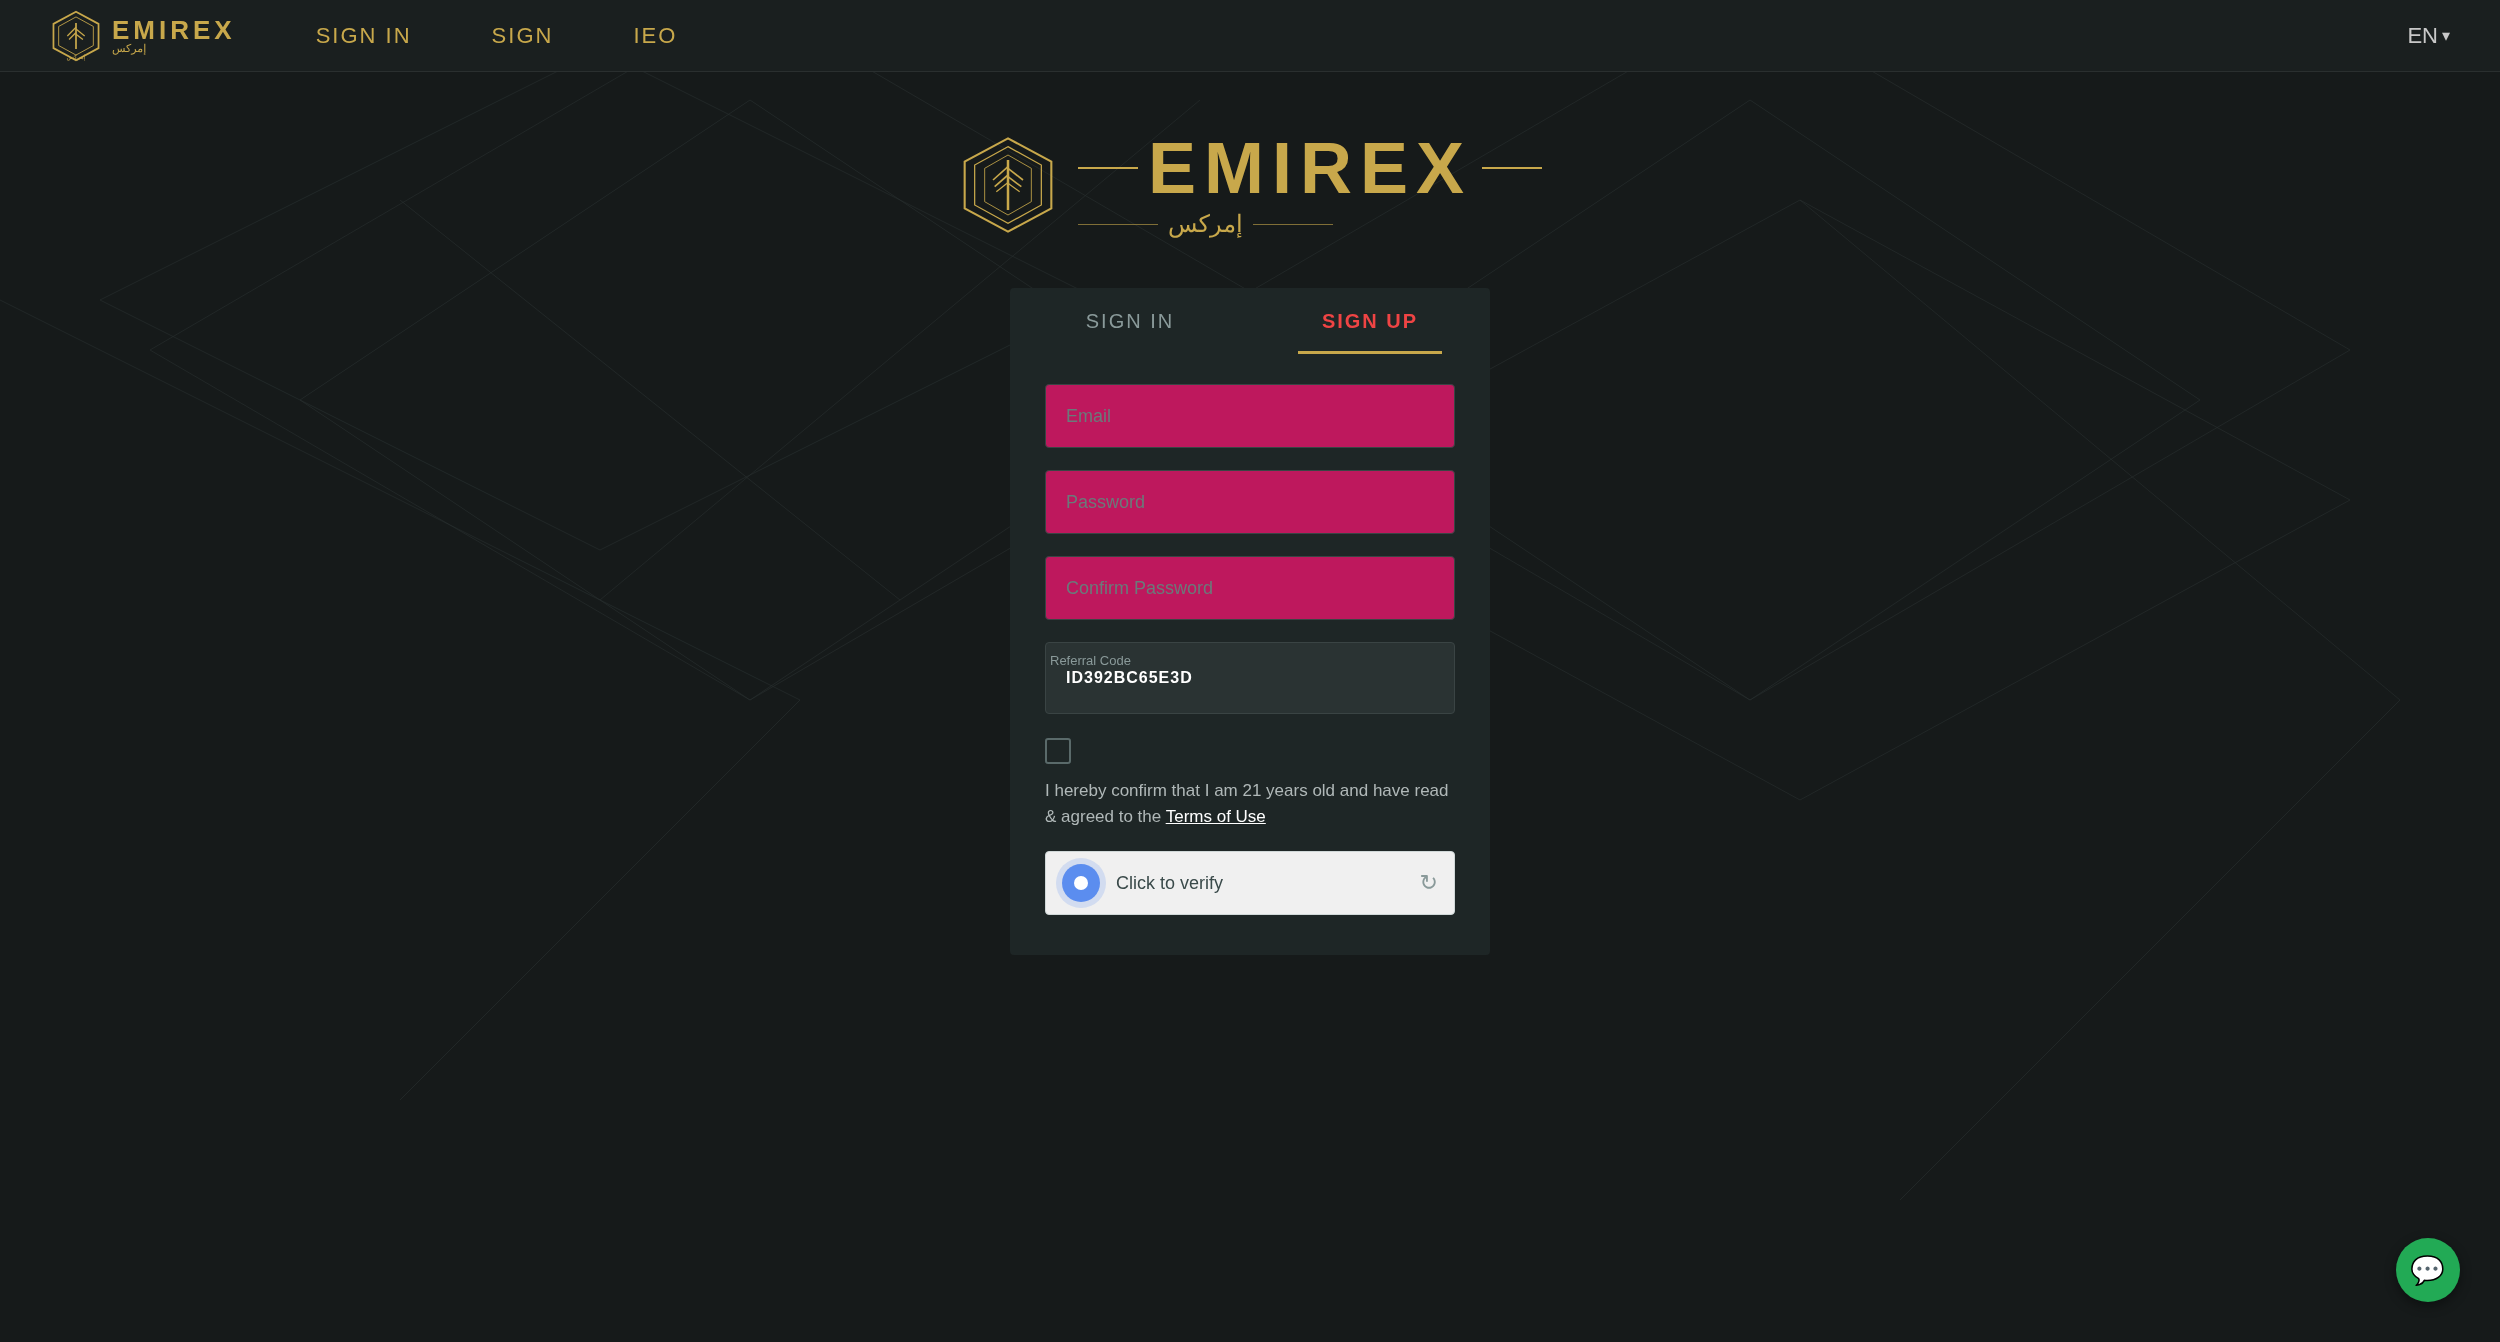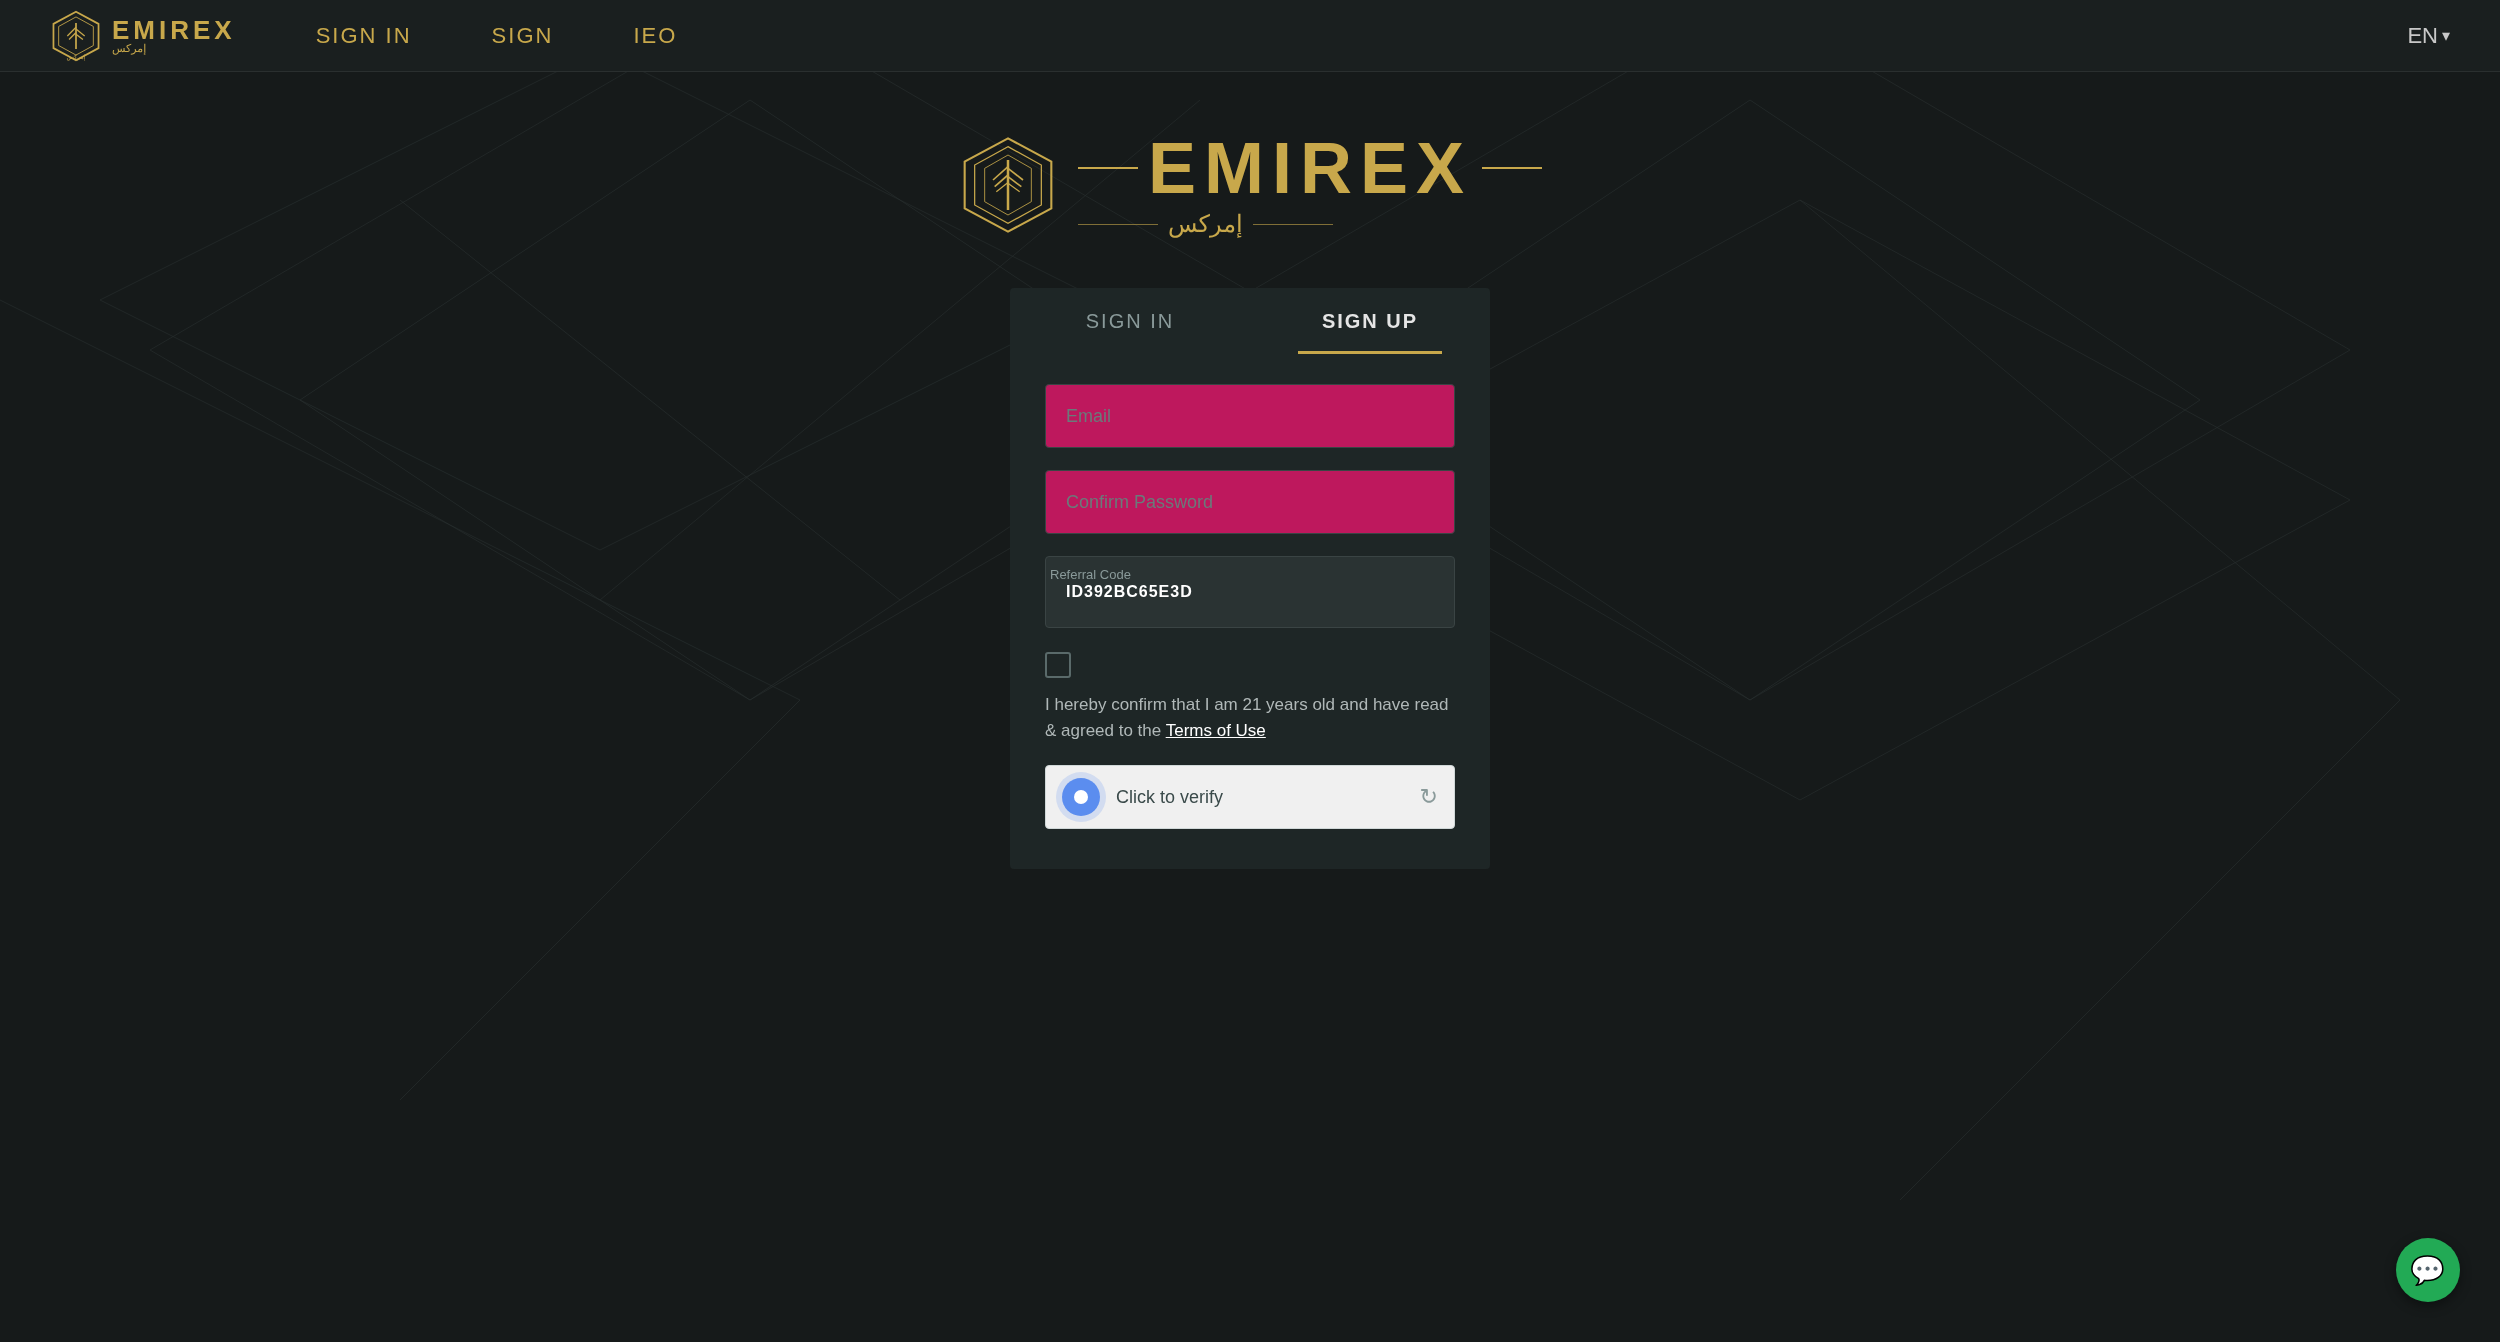--- a/index.html
+++ b/index.html
@@ -137,21 +137,21 @@
       border: none;
       outline: none;
     }
 
     .tab-signin {
       color: #8a9a9a;
       font-weight: 400;
     }
 
     .tab-signup {
-      color: #e5e5e5;
+      color: #ef4444;
       font-weight: 700;
     }
 
     .tab-signup::after {
       content: '';
       position: absolute;
       bottom: 0;
       left: 20%;
       right: 20%;
       height: 3px;
@@ -425,20 +425,23 @@
         <span>SIGN UP</span>
       </button>
     </div>
 
     <div class="form-body">
 
       <div class="input-group">
         <input type="email" class="form-input" placeholder="Email" style="">
       </div>
 
+      <div class="input-group">
+        <input type="password" class="form-input" placeholder="Password" style="">
+      </div>
 
       <div class="input-group">
         <input type="password" class="form-input" placeholder="Confirm Password" style="">
       </div>
 
       <div class="input-group">
         <div class="referral-wrapper">
           <span class="referral-label">Referral Code</span>
           <input type="text" class="referral-input" value="ID392BC65E3D" style="">
         </div>

